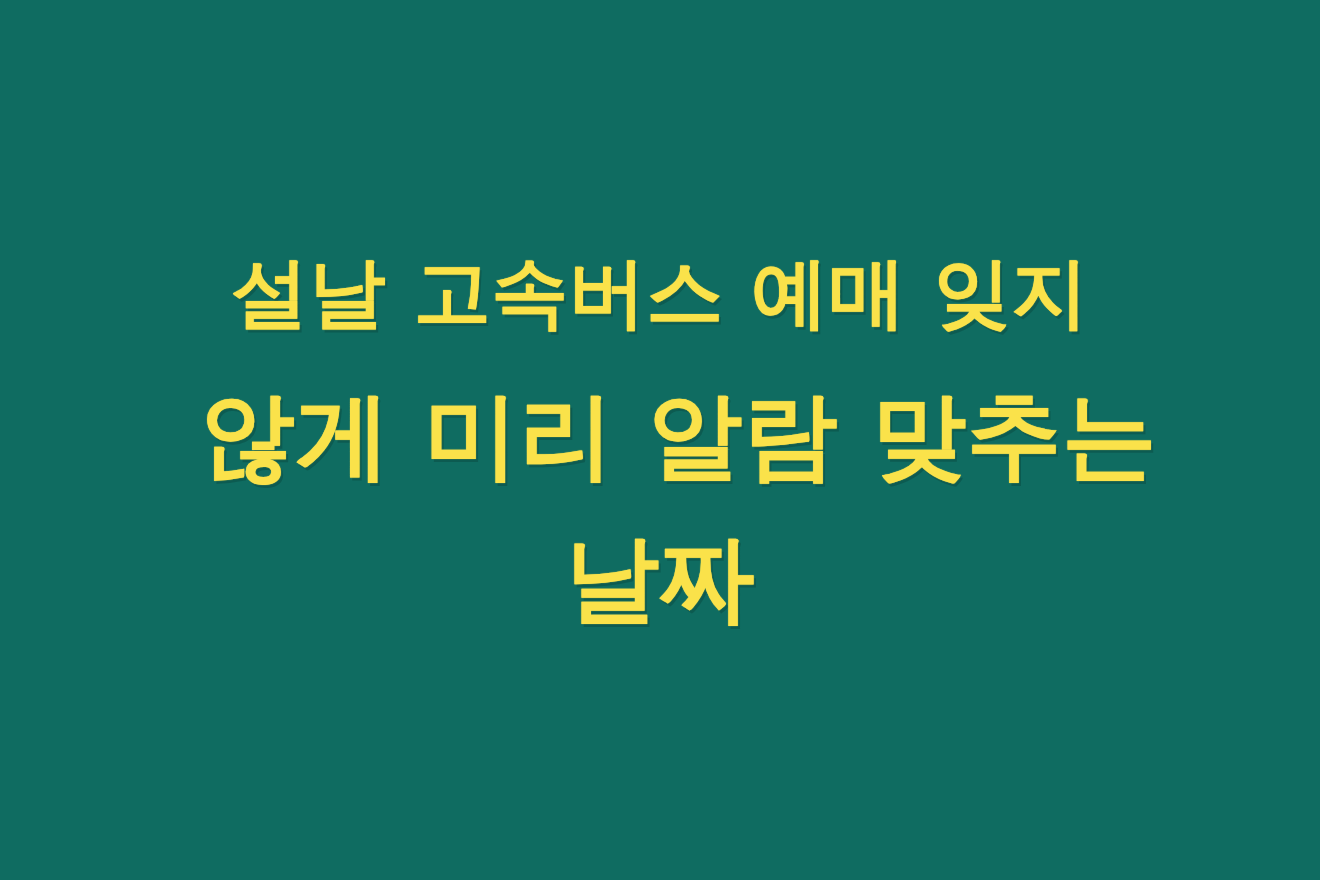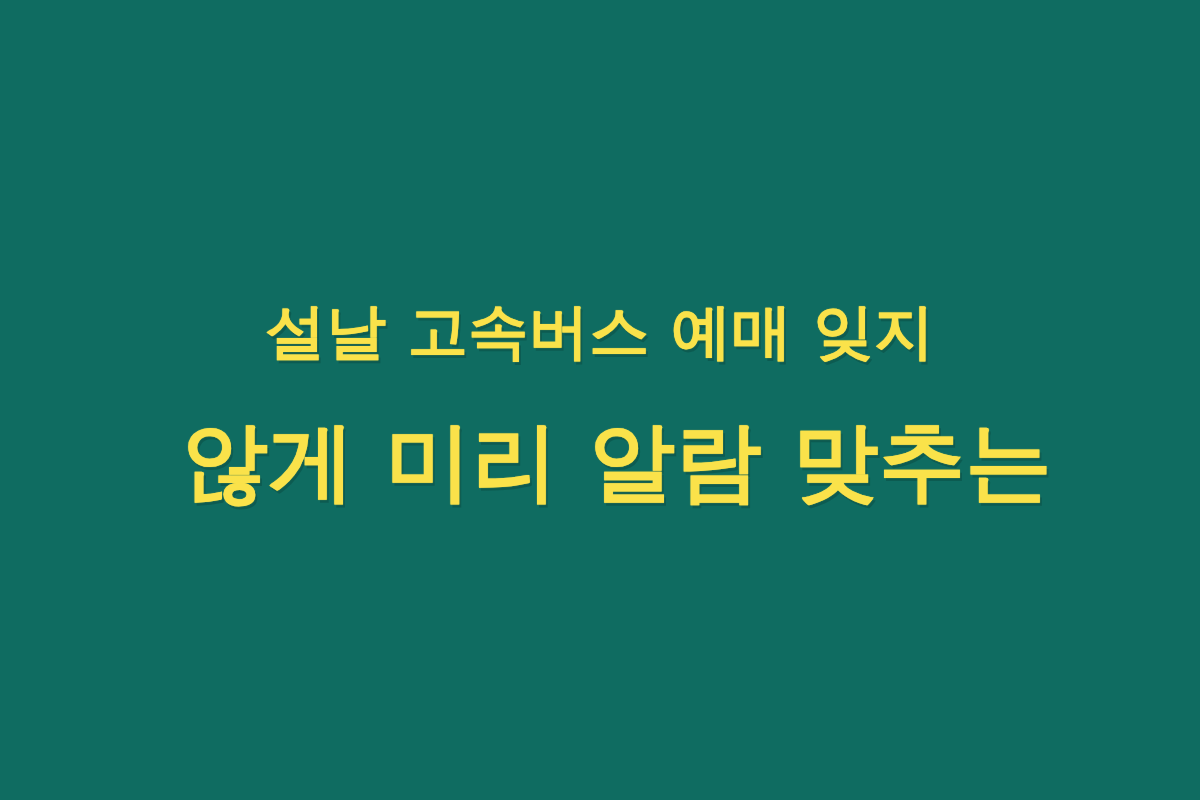--- a/index.html
+++ b/index.html
@@ -30,21 +30,21 @@
     flex-direction: column;
     justify-content: center;
     align-items: center;
     margin-top: -8px;
   }
   .headline-line {
     display: block;
     color: #fae24a;
     font-family: "DejaVu Sans", "Liberation Sans", sans-serif;
     font-weight: 700;
-    font-size: 60px;
+    font-size: 70px;
     line-height: 130px;
     letter-spacing: 0.5px;
     white-space: nowrap;
     text-shadow:
       0 0 1px rgba(250,226,74,0.9),
       2px 3px 0 rgba(9,60,53,0.35);
     -webkit-font-smoothing: antialiased;
   }
   .headline-line.line-2 {
     font-size: 86px;
@@ -58,16 +58,17 @@
 <body>
 
 <div id="thumbnail-canvas" style="background-color: rgb(15, 108, 97);">
 
   <div id="headline-block">
 
     <span class="headline-line line-1" style="color: rgb(250, 226, 74);">설날 고속버스 예매 잊지</span>
 
     <span class="headline-line line-2" style="color: rgb(250, 226, 74);">않게 미리 알람 맞추는</span>
 
+    <span class="headline-line line-3" style="color: rgb(250, 226, 74);">날짜</span>
 
   </div>
 
 </div>
 
 </body></html>

